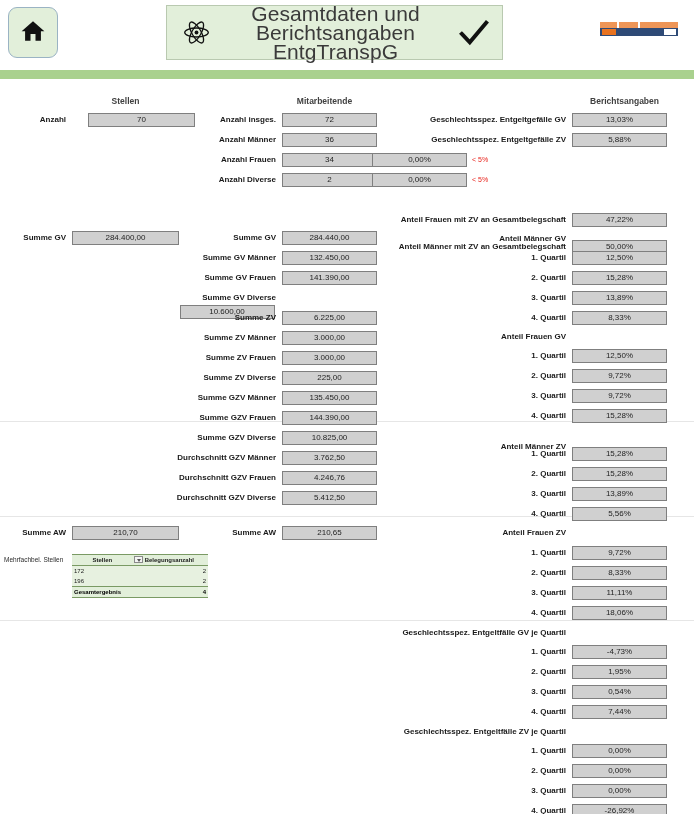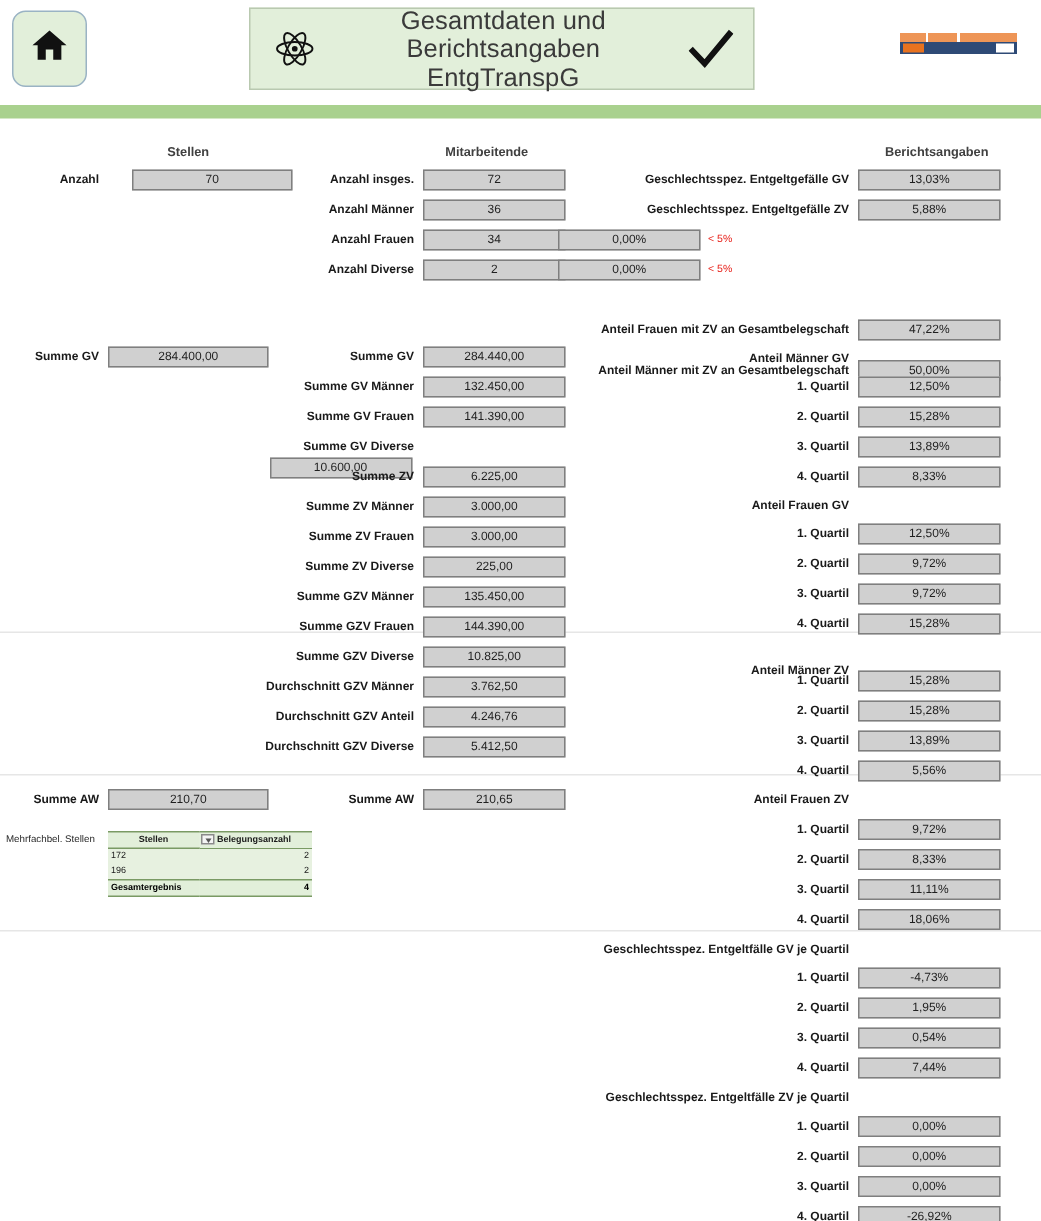--- a/index.html
+++ b/index.html
@@ -32,21 +32,21 @@
     width: 337px; height: 55px;
     background: #e2efda;
     border: 1px solid #b9c9b0;
     display: flex; align-items: center;
   }
   .atom-wrap { width: 58px; display: flex; align-items: center; justify-content: center; }
   .atom-wrap svg { width: 27px; height: 27px; }
   .title-text {
     flex: 1;
     text-align: center;
-    font-size: 17px;
+    font-size: 21px;
     color: #3a3a3a;
     line-height: 19px;
     letter-spacing: .1px;
   }
   .check-wrap { width: 56px; display: flex; align-items: center; justify-content: center; }
   .check-wrap svg { width: 30px; height: 30px; }
 
   .logo {
     position: absolute; left: 600px; top: 22px;
     width: 78px; height: 17px;
@@ -309,21 +309,21 @@
       </div>
       <div class="row c2" style="left: 172px; top: 431px;">
         <div class="lbl">Summe GZV Diverse</div>
         <div class="val">10.825,00</div>
       </div>
       <div class="row c2" style="left: 172px; top: 451px;">
         <div class="lbl">Durchschnitt GZV Männer</div>
         <div class="val">3.762,50</div>
       </div>
       <div class="row c2" style="left: 172px; top: 471px;">
-        <div class="lbl">Durchschnitt GZV Anteil</div>
+        <div class="lbl">Durchschnitt GZV Frauen</div>
         <div class="val">4.246,76</div>
       </div>
       <div class="row c2" style="left: 172px; top: 491px;">
         <div class="lbl">Durchschnitt GZV Diverse</div>
         <div class="val">5.412,50</div>
       </div>
       <div class="row c2" style="left: 172px; top: 526px;">
         <div class="lbl">Summe AW</div>
         <div class="val">210,65</div>
       </div>

